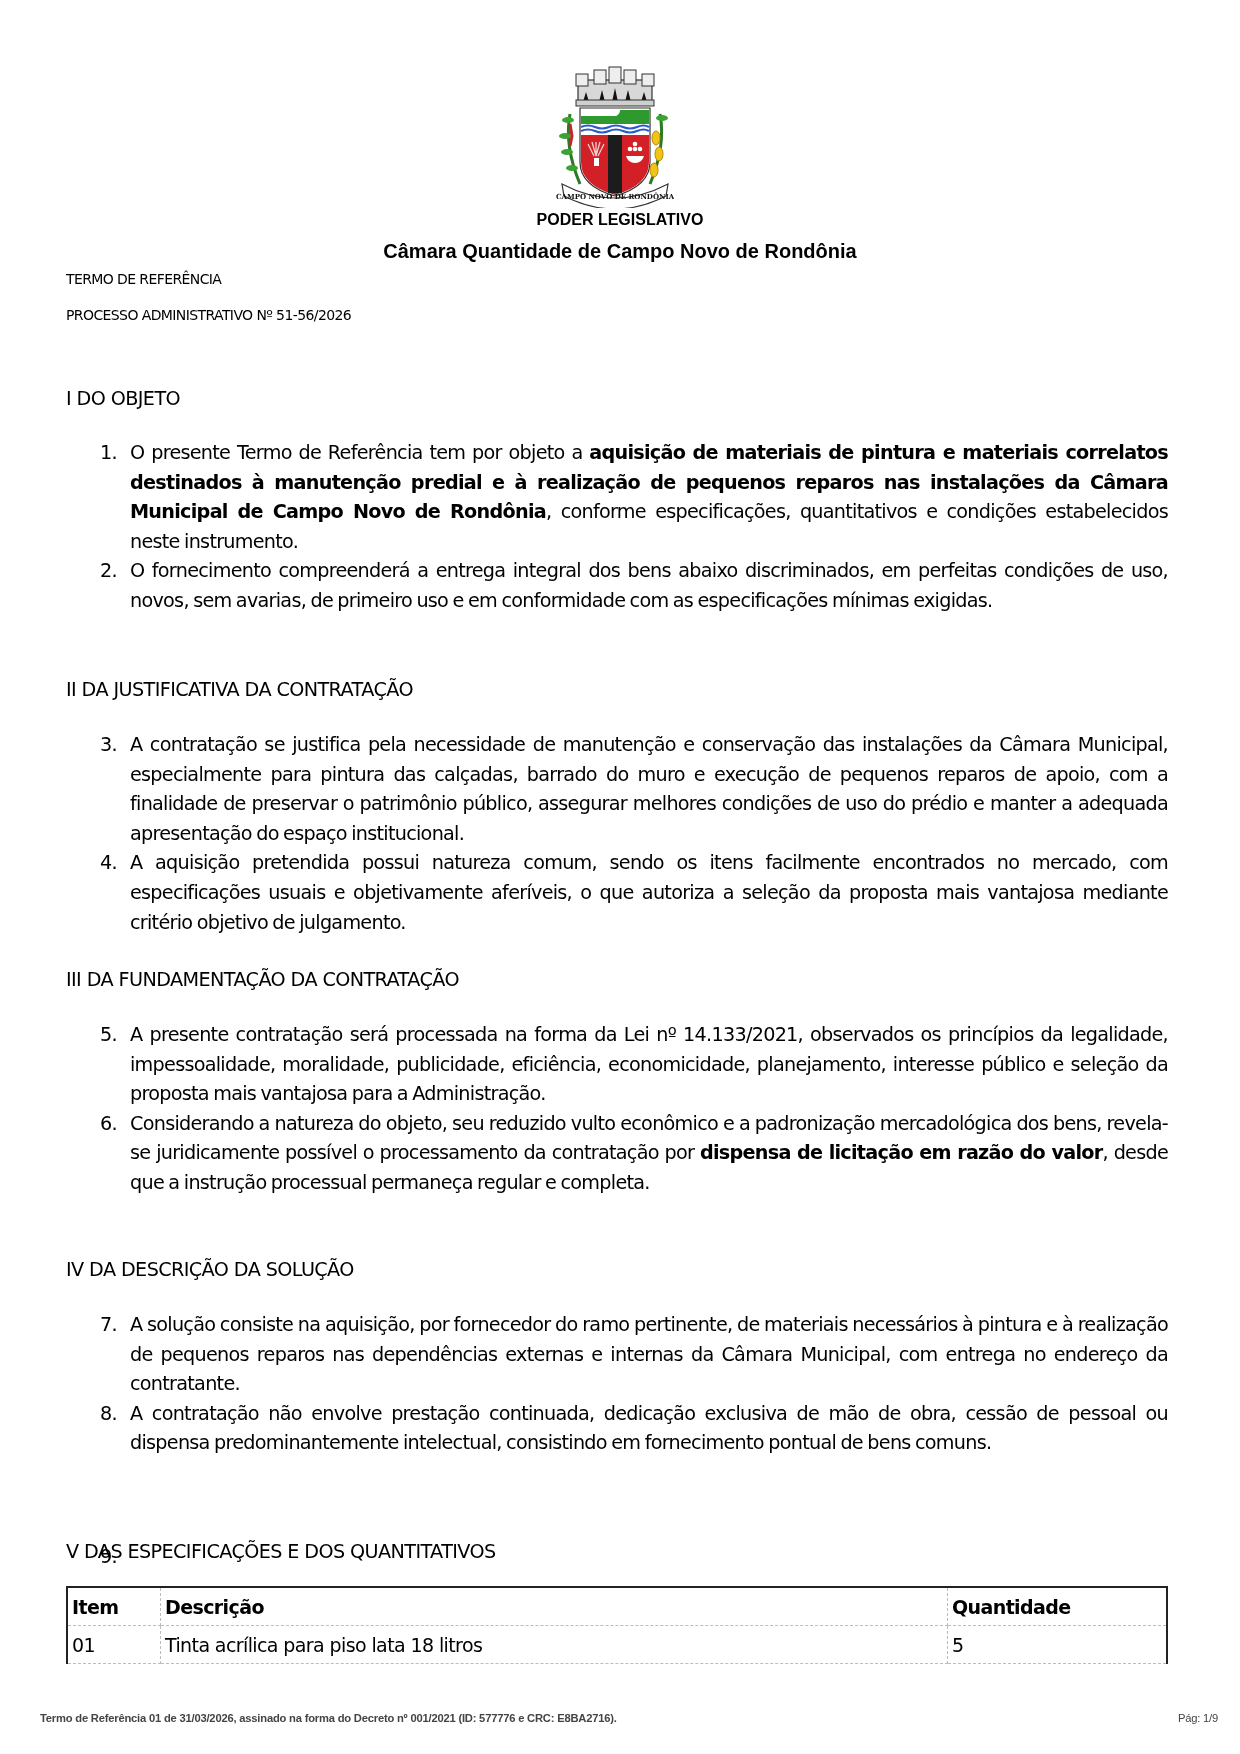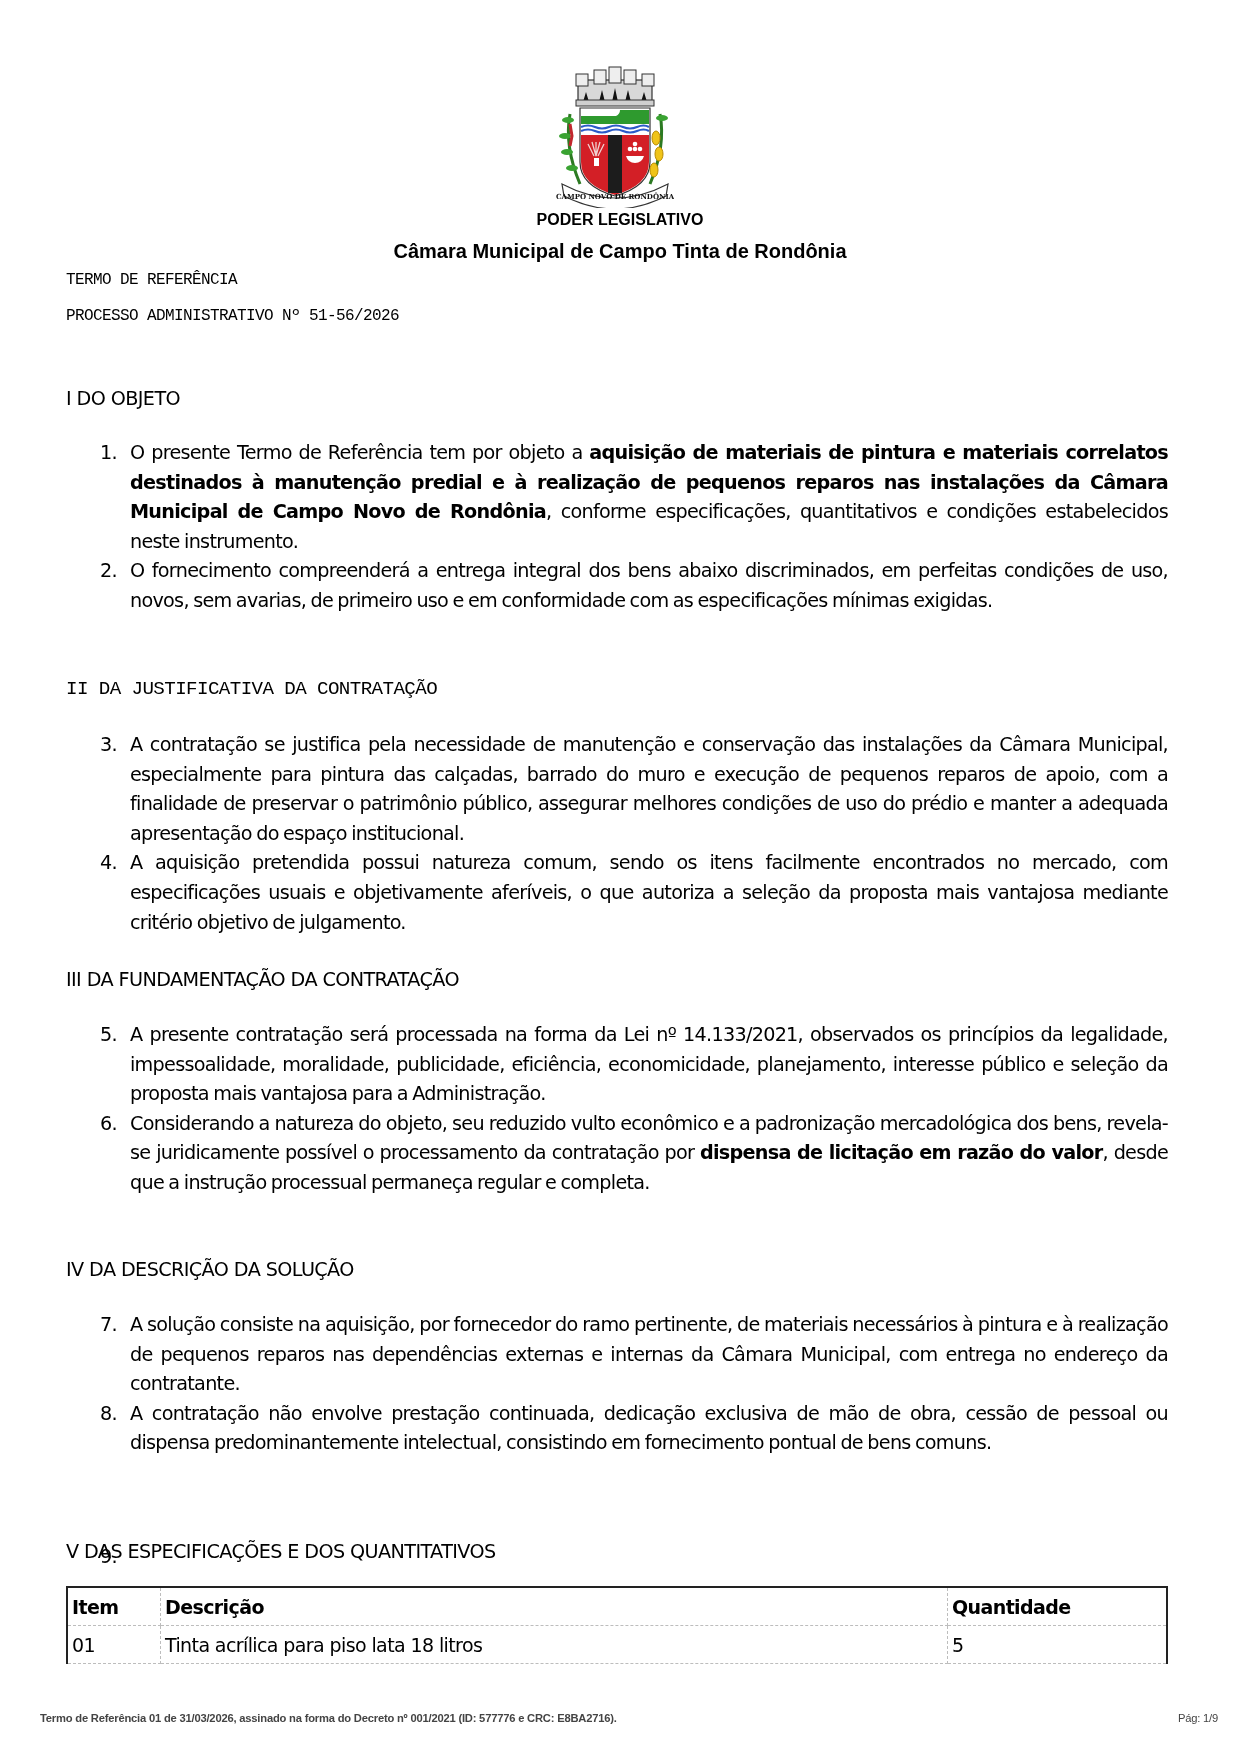--- a/index.html
+++ b/index.html
@@ -10,21 +10,21 @@
 
   .hdr1 { position: absolute; left: 0; width: 1240px; text-align: center; top: 211px;
           font-family: "Liberation Sans", sans-serif; font-weight: bold; font-size: 16px; }
   .hdr2 { position: absolute; left: 0; width: 1240px; text-align: center; top: 240px;
           font-family: "Liberation Sans", sans-serif; font-weight: bold; font-size: 20px; }
 
   .doc { position: absolute; left: 66px; width: 1102px;
          font-family: "DejaVu Sans", sans-serif; font-size: 19.2px; letter-spacing: -0.55px; }
   .title1 { top: 271px; }
   .title2 { top: 307px; }
-  .title1, .title2 { font-size: 16px; letter-spacing: -0.6px; font-family: Liberation Mono, monospace; }
+  .title1, .title2 { font-size: 14px; letter-spacing: -0.6px; }
 
   .sec { position: absolute; left: 66px; font-family: "DejaVu Sans", sans-serif; font-size: 19.2px;
          letter-spacing: -0.6px; }
 
   .items { position: absolute; left: 100px; width: 1068px; margin: 0; padding: 0; list-style: none;
            font-family: "DejaVu Sans", sans-serif; font-size: 19.2px; line-height: 29.6px;
            letter-spacing: -0.72px; word-spacing: -1px; }
   .items li { position: relative; padding-left: 30px; text-align: justify; }
   .items li .num { position: absolute; left: 0; top: 0; }
   .items li b { font-weight: bold; }
@@ -92,32 +92,32 @@
       <ellipse cx="98" cy="104" rx="4" ry="7" fill="#f0c419" stroke="#b88a00"></ellipse>
     </g>
 
     <g>
       <path d="M6 118 Q59 146 112 118 L110 130 Q59 156 8 130 Z" fill="#ffffff" stroke="#333" stroke-width="1.2"></path>
       <text x="59" y="133" text-anchor="middle" font-family="DejaVu Serif, serif" font-size="7" font-weight="bold" fill="#111">CAMPO NOVO DE RONDÔNIA</text>
     </g>
   </svg>
 
   <div class="hdr1">PODER LEGISLATIVO</div>
-  <div class="hdr2">Câmara Municipal de Campo Tinta de Rondônia</div>
+  <div class="hdr2">Câmara Quantidade de Campo Novo de Rondônia</div>
 
   <div class="doc title1">TERMO DE REFERÊNCIA</div>
   <div class="doc title2">PROCESSO ADMINISTRATIVO Nº 51-56/2026</div>
 
   <div id="sections">
       <div class="sec" style="top: 387px;">I DO OBJETO</div>
       <ul class="items" style="top: 438px;">
         <li><span class="num">1.</span><span>O presente Termo de Referência tem por objeto a </span><b>aquisição de materiais de pintura e materiais correlatos destinados à manutenção predial e à realização de pequenos reparos nas instalações da Câmara Municipal de Campo Novo de Rondônia</b><span>, conforme especificações, quantitativos e condições estabelecidos neste instrumento.</span></li>
         <li><span class="num">2.</span><span>O fornecimento compreenderá a entrega integral dos bens abaixo discriminados, em perfeitas condições de uso, novos, sem avarias, de primeiro uso e em conformidade com as especificações mínimas exigidas.</span></li>
       </ul>
-      <div class="sec" style="top: 678px; font-family: Liberation Mono, monospace;">II DA JUSTIFICATIVA DA CONTRATAÇÃO</div>
+      <div class="sec" style="top: 678px;">II DA JUSTIFICATIVA DA CONTRATAÇÃO</div>
       <ul class="items" style="top: 730px;">
         <li><span class="num">3.</span><span>A contratação se justifica pela necessidade de manutenção e conservação das instalações da Câmara Municipal, especialmente para pintura das calçadas, barrado do muro e execução de pequenos reparos de apoio, com a finalidade de preservar o patrimônio público, assegurar melhores condições de uso do prédio e manter a adequada apresentação do espaço institucional.</span></li>
         <li><span class="num">4.</span><span>A aquisição pretendida possui natureza comum, sendo os itens facilmente encontrados no mercado, com especificações usuais e objetivamente aferíveis, o que autoriza a seleção da proposta mais vantajosa mediante critério objetivo de julgamento.</span></li>
       </ul>
       <div class="sec" style="top: 968px;">III DA FUNDAMENTAÇÃO DA CONTRATAÇÃO</div>
       <ul class="items" style="top: 1020px;">
         <li><span class="num">5.</span><span>A presente contratação será processada na forma da Lei nº 14.133/2021, observados os princípios da legalidade, impessoalidade, moralidade, publicidade, eficiência, economicidade, planejamento, interesse público e seleção da proposta mais vantajosa para a Administração.</span></li>
         <li><span class="num">6.</span><span>Considerando a natureza do objeto, seu reduzido vulto econômico e a padronização mercadológica dos bens, revela-se juridicamente possível o processamento da contratação por </span><b>dispensa de licitação em razão do valor</b><span>, desde que a instrução processual permaneça regular e completa.</span></li>
       </ul>
       <div class="sec" style="top: 1258px;">IV DA DESCRIÇÃO DA SOLUÇÃO</div>

